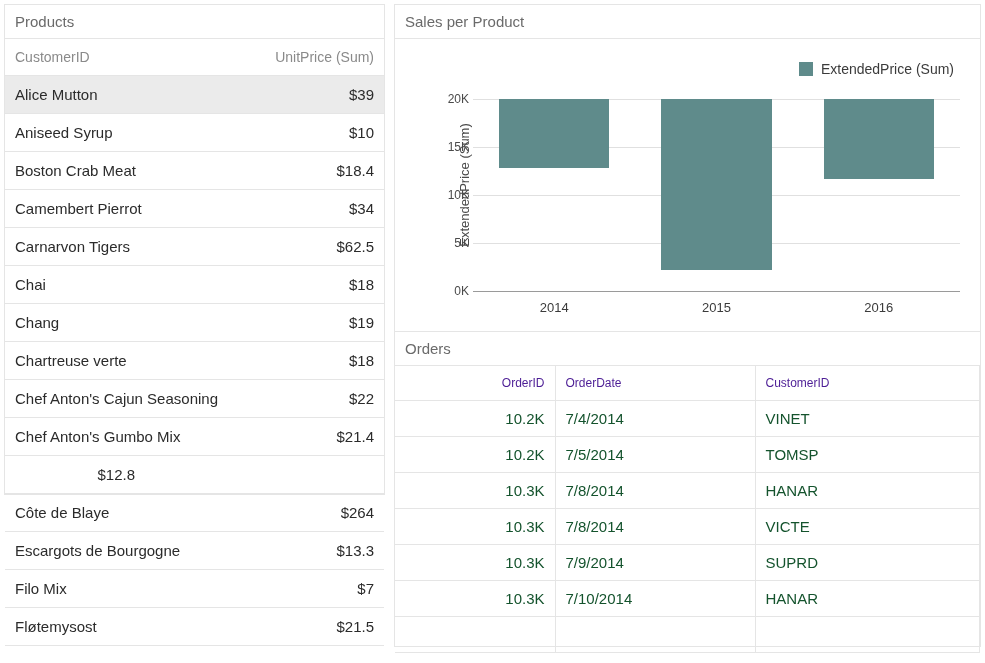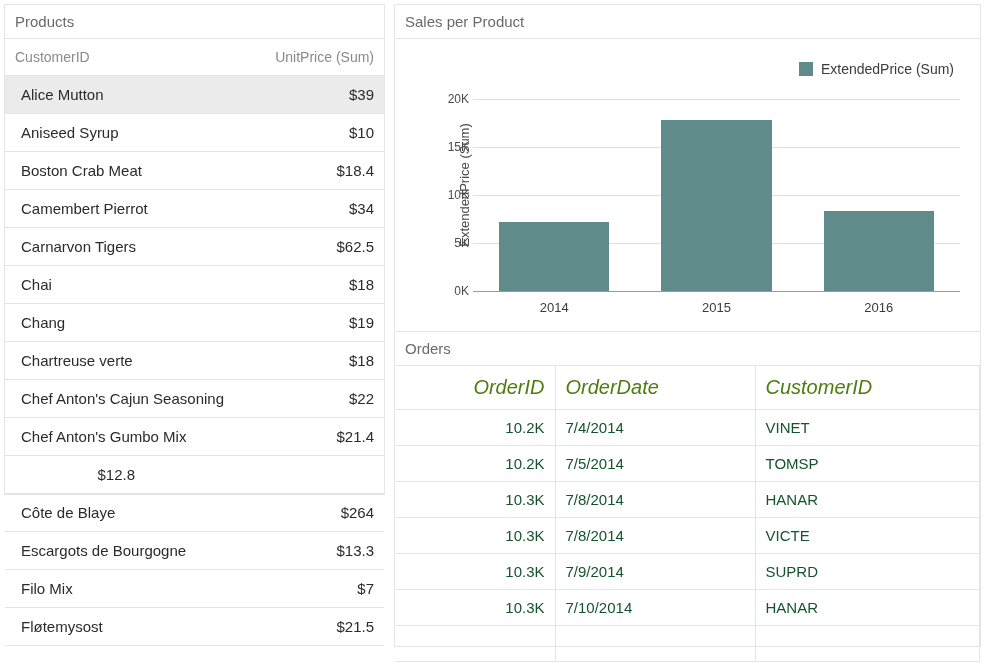--- a/index.html
+++ b/index.html
@@ -30,21 +30,21 @@
   #products-panel .col-name { flex: 1; text-align: left; }
   #products-panel .col-price { width: 140px; text-align: right; }
   #products-panel .rows { }
   #products-panel .row {
     display: flex;
     border-bottom: 1px solid #e5e5e5;
     font-size: 15px;
     color: #2b2b2b;
   }
   #products-panel .row.selected { background: #ebebeb; }
-  #products-panel .row .cell-name { flex: 1; padding: 10px 16px; text-align: left; }
+  #products-panel .row .cell-name { flex: 1; padding: 10px 10px; text-align: left; }
   #products-panel .row .cell-price { width: 140px; padding: 10px 10px; text-align: right; }
 
   
   #chart-panel { left: 394px; top: 4px; width: 587px; height: 330px; }
   #chart-panel .chart-area {
     position: relative;
     height: calc(100% - 36px);
     padding: 10px 14px 14px 14px;
   }
   .legend {
@@ -64,32 +64,31 @@
     position: absolute;
     left: 78px; right: 20px; top: 60px; bottom: 40px;
   }
   .gridline { position: absolute; left: 0; right: 0; height: 1px; background: #e0e0e0; }
   .gridline.base { background: #9a9a9a; }
   .ytick {
     position: absolute; left: -36px; width: 32px; text-align: right;
     font-size: 12px; color: #4a4a4a; transform: translateY(-50%);
   }
   .bars { position: absolute; inset: 0; display: flex; align-items: flex-end; }
-  .bar-slot { flex: 1; display: flex; justify-content: center; align-items: flex-end; height: 100%; position: relative; }
+  .bar-slot { flex: 1; display: flex; justify-content: center; height: 100%; position: relative; }
   .bar { width: 68%; background: #5f8b8b; }
   .xtick { position: absolute; bottom: -24px; left: 0; right: 0; text-align: center; font-size: 13px; color: #3b3b3b; }
 
   
   #orders-panel { left: 394px; top: 331px; width: 587px; height: 316px; }
   #orders-panel table { width: 100%; border-collapse: collapse; font-size: 15px; }
   #orders-panel th {
-    text-align: left; color: #4d7c0f; font-weight: normal;
+    text-align: left; color: #4c1d95; font-weight: normal;
     padding: 10px 10px; border-bottom: 1px solid #e5e5e5; border-right: 1px solid #e5e5e5;
-    font-size: 20px;
-    font-style: italic;
+    font-size: 12px;
   }
   #orders-panel th.right { text-align: right; }
   #orders-panel td {
     padding: 9px 10px; border-bottom: 1px solid #e5e5e5; border-right: 1px solid #e5e5e5;
     color: #14532d;
   }
   #orders-panel td.right { text-align: right; }
   #orders-panel tr.fade td { color: #c9c9c9; }
 </style>
 </head>

